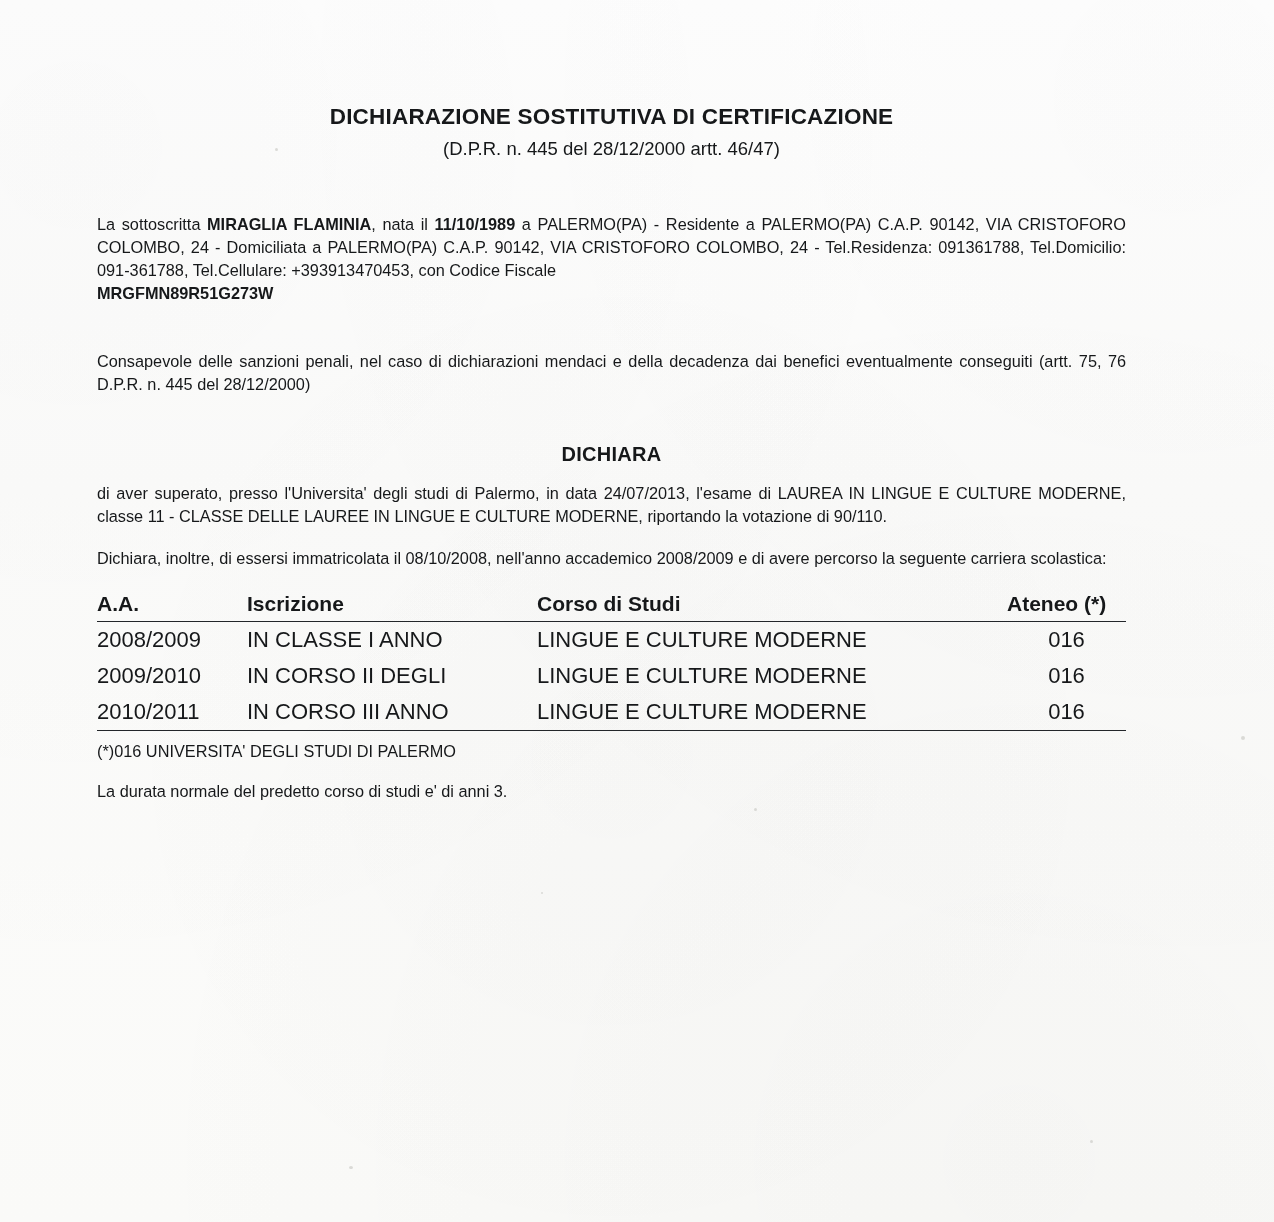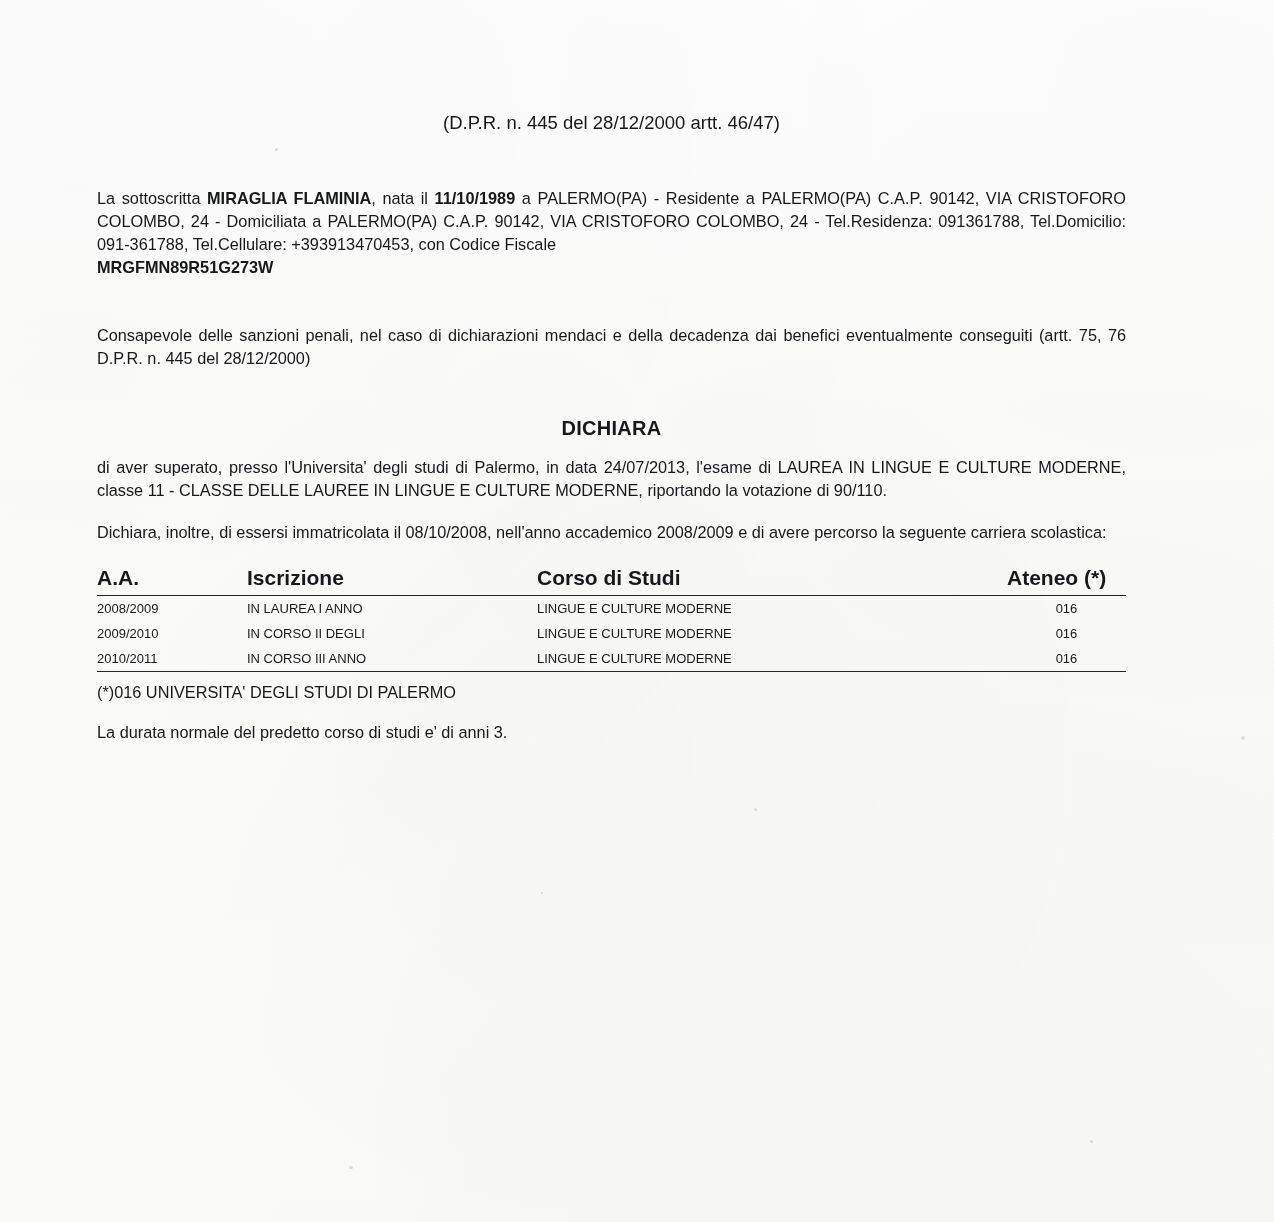--- a/index.html
+++ b/index.html
@@ -98,21 +98,21 @@
   }
   table.carriera th {
     text-align: left;
     font-weight: bold;
     font-size: 21px;
     padding: 2px 0 5px 0;
     border-bottom: 1.6px solid #23262a;
   }
   table.carriera td {
     padding: 5px 0 5px 0;
-    font-size: 13px;
+    font-size: 22px;
   }
   table.carriera tr.last td {
     border-bottom: 1.6px solid #23262a;
   }
   .col-aa { width: 150px; }
   .col-iscr { width: 290px; }
   .col-corso { width: 470px; }
   .col-ateneo { width: 119px; text-align: center; }
   th.col-ateneo { text-align: center; }
   .footnote {
@@ -131,20 +131,21 @@
 <span class="speck" style="left:275px;top:148px;width:3px;height:3px;"></span>
 <span class="speck" style="left:1241px;top:736px;width:4px;height:4px;"></span>
 <span class="speck" style="left:754px;top:808px;width:3px;height:3px;"></span>
 <span class="speck" style="left:349px;top:1166px;width:4px;height:3px;"></span>
 <span class="speck" style="left:1090px;top:1140px;width:3px;height:3px;"></span>
 <span class="speck" style="left:541px;top:892px;width:2px;height:2px;"></span>
 
 <div class="page">
   <div class="doc">
 
+    <h1 class="title">DICHIARAZIONE SOSTITUTIVA DI CERTIFICAZIONE</h1>
     <p class="subtitle">(D.P.R. n. 445 del 28/12/2000 artt. 46/47)</p>
 
     <p class="para block1">
       <span>La sottoscritta</span>
       <b>MIRAGLIA FLAMINIA</b><span>, nata il</span>
       <b>11/10/1989</b>
       <span>a PALERMO(PA) - Residente a PALERMO(PA)  C.A.P. 90142, VIA CRISTOFORO COLOMBO,  24  -  Domiciliata a PALERMO(PA) C.A.P.  90142,  VIA  CRISTOFORO  COLOMBO,  24  -  Tel.Residenza:   091361788,    Tel.Domicilio:   091-361788,    Tel.Cellulare:   +393913470453,       con   Codice   Fiscale</span>
       <br>
       <b>MRGFMN89R51G273W</b>
     </p>
@@ -162,21 +163,21 @@
         <tr>
           <th class="col-aa">A.A.</th>
           <th class="col-iscr">Iscrizione</th>
           <th class="col-corso">Corso di Studi</th>
           <th class="col-ateneo">Ateneo (*)</th>
         </tr>
       </thead>
       <tbody>
         <tr>
           <td class="col-aa">2008/2009</td>
-          <td class="col-iscr">IN LAUREA I ANNO</td>
+          <td class="col-iscr">IN CLASSE I ANNO</td>
           <td class="col-corso">LINGUE E CULTURE MODERNE</td>
           <td class="col-ateneo">016</td>
         </tr>
         <tr>
           <td class="col-aa">2009/2010</td>
           <td class="col-iscr">IN CORSO II DEGLI</td>
           <td class="col-corso">LINGUE E CULTURE MODERNE</td>
           <td class="col-ateneo">016</td>
         </tr>
         <tr class="last">

